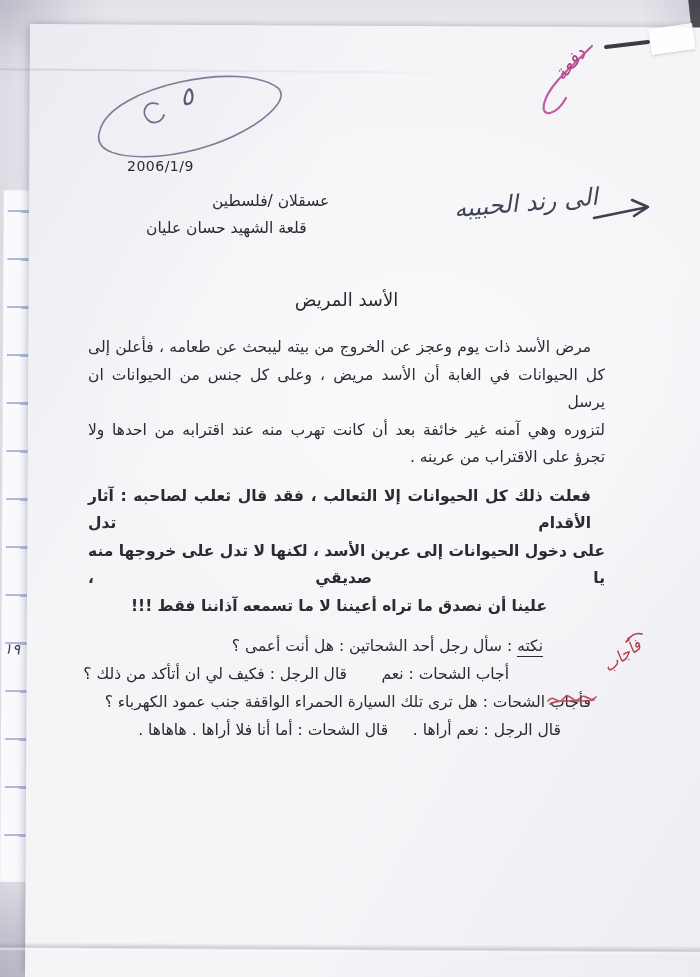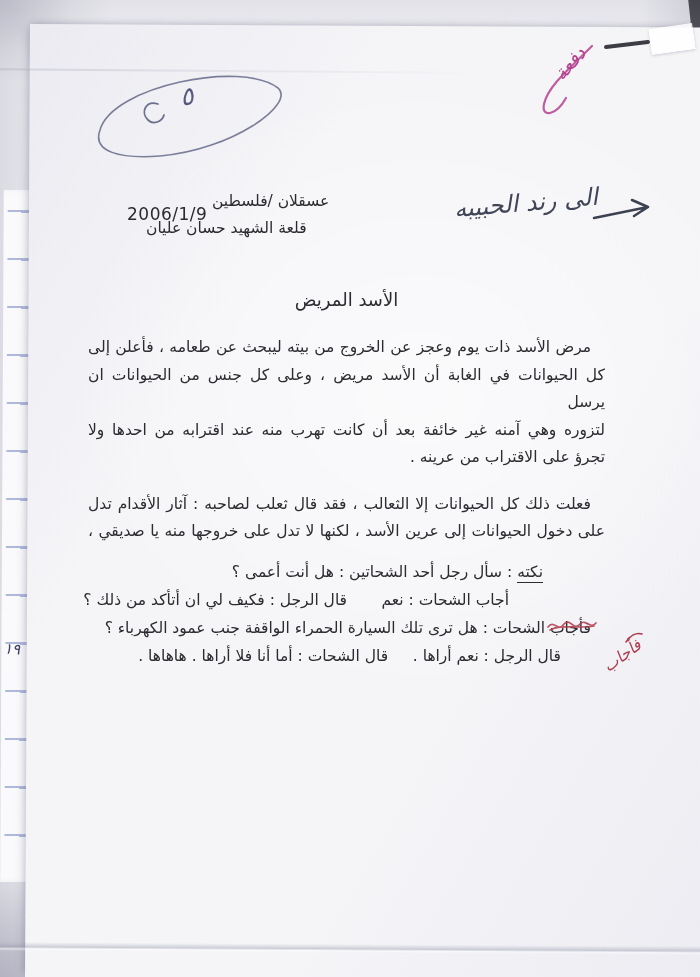--- a/index.html
+++ b/index.html
@@ -49,32 +49,32 @@
   .backdrop-right{position:absolute;left:691px;top:90px;width:9px;height:250px;
     background:linear-gradient(90deg, transparent, rgba(70,70,82,.75));}
   .backdrop-br{position:absolute;left:683px;top:896px;width:17px;height:42px;
     background:linear-gradient(250deg,#4b4b55,#8a8a94);
     clip-path:polygon(40% 0,100% 0,100% 100%,70% 100%);}
   .tape{position:absolute;left:650px;top:26px;width:44px;height:26px;
     background:rgba(255,255,255,.85);transform:rotate(-8deg);
     box-shadow:0 1px 3px rgba(120,120,140,.35);}
   
   .typed{color:#2b2b30;}
-  .letterhead-date{position:absolute;left:127px;top:158px;font-size:17px;letter-spacing:.5px;margin-top:46px;}
+  .letterhead-date{position:absolute;left:127px;top:158px;font-size:14px;letter-spacing:.5px;}
   .letterhead-loc{position:absolute;left:212px;top:192px;font-size:15.5px;direction:rtl;}
   .letterhead-org{position:absolute;left:146px;top:219px;font-size:15.5px;direction:rtl;}
   .doc-title{position:absolute;left:88px;top:289px;width:517px;text-align:center;
     font-size:18px;direction:rtl;}
   .body-text{position:absolute;left:88px;top:334px;width:517px;direction:rtl;
     font-size:15.5px;line-height:27.5px;}
   .body-text .ln{text-align:justify;text-align-last:justify;white-space:nowrap;}
   .body-text .ln.just{white-space:normal;}
   .body-text .ln.end{text-align:center;text-align-last:right;white-space:nowrap;}
   .body-text .indent{padding-right:14px;}
-  .p2{margin-top:19px;}
+  .p2{margin-top:11px;font-weight:bold;}
   .joke{margin-top:12px;line-height:28px;}
   .u{border-bottom:1.4px solid #2b2b30;padding-bottom:1px;}
   .struck{position:relative;display:inline-block;}
   .struck svg{position:absolute;left:-4px;top:1px;overflow:visible;}
   
   .hand{position:absolute;font-style:italic;}
   .hw-dedication{left:428px;top:190px;width:170px;font-size:24px;color:#3f4457;
     transform:rotate(-5deg);direction:rtl;letter-spacing:1px;}
   .hw-pink{left:551px;top:52px;font-size:19px;color:#b5438f;transform:rotate(-48deg);direction:rtl;}
   .hw-red{left:601px;top:646px;font-size:16px;color:#b03a4e;transform:rotate(-36deg);direction:rtl;}
@@ -136,20 +136,21 @@
   <div class="typed body-text">
     <div>
       <div class="ln just indent">مرض الأسد ذات يوم وعجز عن الخروج من بيته ليبحث عن طعامه ، فأعلن إلى</div>
       <div class="ln just">كل الحيوانات في الغابة أن الأسد مريض ، وعلى كل جنس من الحيوانات ان يرسل</div>
       <div class="ln just">لتزوره وهي آمنه غير خائفة بعد أن كانت تهرب منه عند اقترابه من احدها ولا</div>
       <div class="ln end">تجرؤ على الاقتراب من عرينه .</div>
     </div>
     <div class="p2">
       <div class="ln just indent">فعلت ذلك كل الحيوانات إلا الثعالب ، فقد قال ثعلب لصاحبه : آثار الأقدام تدل</div>
       <div class="ln just">على دخول الحيوانات إلى عرين الأسد ، لكنها لا تدل على خروجها منه يا صديقي ،</div>
+      <div class="ln end" style="padding-right:58px">علينا أن نصدق ما تراه أعيننا لا ما تسمعه آذاننا فقط !!!</div>
     </div>
     <div class="joke">
       <div class="ln end" style="padding-right:62px">
         <span class="u">نكته</span><span> : سأل رجل أحد الشحاتين : هل أنت أعمى ؟</span>
       </div>
       <div class="ln end" style="padding-right:96px">أجاب الشحات : نعم&nbsp;&nbsp;&nbsp;&nbsp;&nbsp;&nbsp;&nbsp;قال الرجل : فكيف لي ان أتأكد من ذلك ؟</div>
       <div class="ln end" style="padding-right:14px">
         <span class="struck">
           <span>فأجاب</span>
           <svg width="52" height="22">

